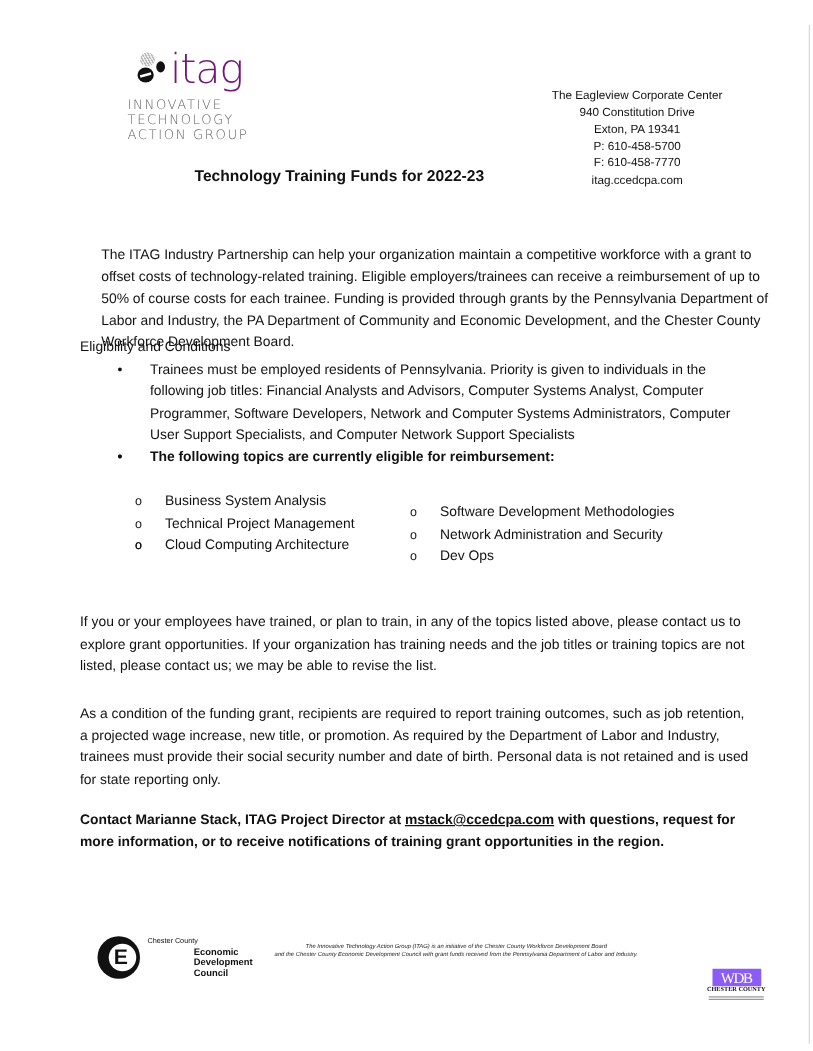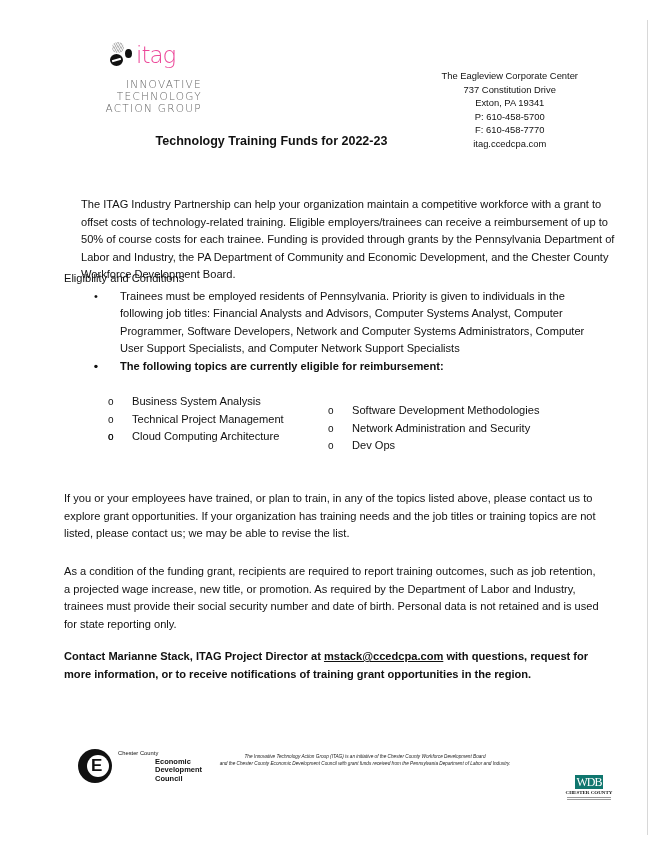--- a/index.html
+++ b/index.html
@@ -7,22 +7,22 @@
          font-family:"Liberation Sans", sans-serif; color:#111; }
   .page-edge { position:absolute; left:647px; top:20px; width:1px; height:815px; background:#d8d8d8; }
   .logo { position:absolute; left:108px; top:38px; width:100px; }
   .logo-mark { display:flex; align-items:center; height:34px; }
   .logo-dots { position:relative; width:26px; height:30px; }
   .logo-dots .d1 { position:absolute; left:4px; top:2px; width:12px; height:11px; border-radius:50%;
     background:repeating-linear-gradient(60deg,#bbb 0 1px,#eee 1px 2px); }
   .logo-dots .d2 { position:absolute; left:2px; top:14px; width:13px; height:12px; border-radius:50%; background:#111; }
   .logo-dots .d2:after { content:""; position:absolute; left:2px; top:5px; width:9px; height:2px; background:#fff; transform:rotate(-15deg); }
   .logo-dots .d3 { position:absolute; left:17px; top:9px; width:7px; height:9px; border-radius:50%; background:#111; }
-  .logo-word { font-family:"DejaVu Sans", sans-serif; font-size:23px; color:#ec4899; letter-spacing:-1px; line-height:34px; margin-left:2px; font-weight:300; }
-  .logo-sub { margin-top:6px; margin-left:-6px; font-family:"DejaVu Sans", sans-serif; font-size:10.5px; color:#666; line-height:12px; letter-spacing:1.3px; text-align:right; width:100px; font-weight:300; }
+  .logo-word { font-family:"DejaVu Sans", sans-serif; font-size:33px; color:#701a75; letter-spacing:-1px; line-height:34px; margin-left:2px; font-weight:300; }
+  .logo-sub { margin-top:6px; margin-left:-6px; font-family:"DejaVu Sans", sans-serif; font-size:10.5px; color:#666; line-height:12px; letter-spacing:1.3px; text-align:left; width:100px; font-weight:300; }
   .address { position:absolute; right:72px; top:69px; text-align:center; font-size:9.4px; line-height:13.6px; color:#111; }
   .title { position:absolute; left:0; width:543px; top:134px; text-align:center; font-weight:bold; font-size:12.5px; }
   .body { position:absolute; left:64px; width:540px; font-size:11.1px; line-height:17.5px; }
   .p1 { top:196px;margin-left:17px; }
   .elig { top:270px; }
   .elig ul { margin:0; padding-left:32px; list-style:none; }
   .elig li { position:relative; padding-left:24px; }
   .elig li .bul { position:absolute; left:-2px; top:0; }
   .bold { font-weight:bold; }
   .topics { position:absolute; left:104px; top:393px; width:480px; font-size:11.1px; line-height:17.5px; }
@@ -37,21 +37,21 @@
   .p5 a { color:#111; text-decoration:underline; }
   .footer-left { position:absolute; left:78px; top:749px; display:flex; }
   .ceedc-logo { width:34px; height:34px; border-radius:50%; background:#111; position:relative; }
   .ceedc-logo:after { content:""; position:absolute; left:9px; top:6px; width:22px; height:22px; border-radius:50%; background:#fff; }
   .ceedc-logo span { position:absolute; left:13px; top:7px; z-index:2; font-weight:bold; font-size:17px; color:#111; }
   .ceedc-text { margin-left:6px; font-size:6.8px; line-height:8.5px; }
   .ceedc-text .sm { font-size:5.8px; }
   .ceedc-text .bg { font-weight:bold; font-size:7.5px;margin-left:37px; }
   .footer-mid { position:absolute; left:180px; width:370px; top:753px; text-align:center; font-style:italic; font-size:4.7px; line-height:7px; color:#222; }
   .wdb { position:absolute; left:563px; top:775px; width:52px; text-align:center; }
-  .wdb-box { width:28px; height:14px; margin:0 auto; background:#0f766e; color:#fff; font-family:"Liberation Serif", serif; font-size:12px; line-height:14px; letter-spacing:-1px; }
+  .wdb-box { width:39px; height:14px; margin:0 auto; background:#8b5cf6; color:#fff; font-family:"Liberation Serif", serif; font-size:12px; line-height:14px; letter-spacing:-1px; }
   .wdb-cc { font-family:"Liberation Serif", serif; font-weight:bold; font-size:5px; line-height:7px; color:#111; }
   .wdb-line { height:1px; background:#999; margin:1px 4px; }
 </style>
 </head>
 <body>
 
 <div class="page-edge"></div>
 
 <div class="logo">
   <div class="logo-mark">
@@ -64,21 +64,21 @@
   </div>
   <div class="logo-sub">
     <div>INNOVATIVE</div>
     <div>TECHNOLOGY</div>
     <div>ACTION GROUP</div>
   </div>
 </div>
 
 <div class="address">
   <div>The Eagleview Corporate Center</div>
-  <div>737 Constitution Drive</div>
+  <div>940 Constitution Drive</div>
   <div>Exton, PA 19341</div>
   <div>P: 610-458-5700</div>
   <div>F: 610-458-7770</div>
   <div>itag.ccedcpa.com</div>
 </div>
 
 <div class="title">Technology Training Funds for 2022-23</div>
 
 <div class="body p1">The ITAG Industry Partnership can help your organization maintain a competitive workforce with a grant to offset costs of technology-related training.  Eligible employers/trainees can receive a reimbursement of up to 50% of course costs for each trainee. Funding is provided through grants by the Pennsylvania Department of Labor and Industry, the PA Department of Community and Economic Development, and the Chester County Workforce Development Board.</div>
 

